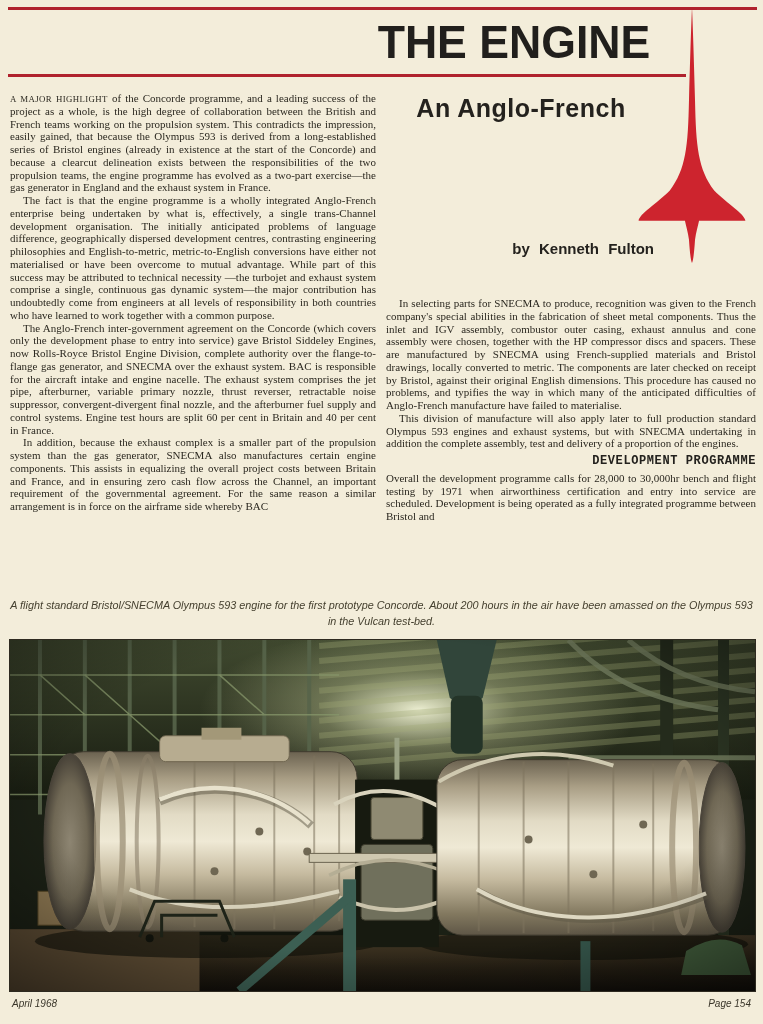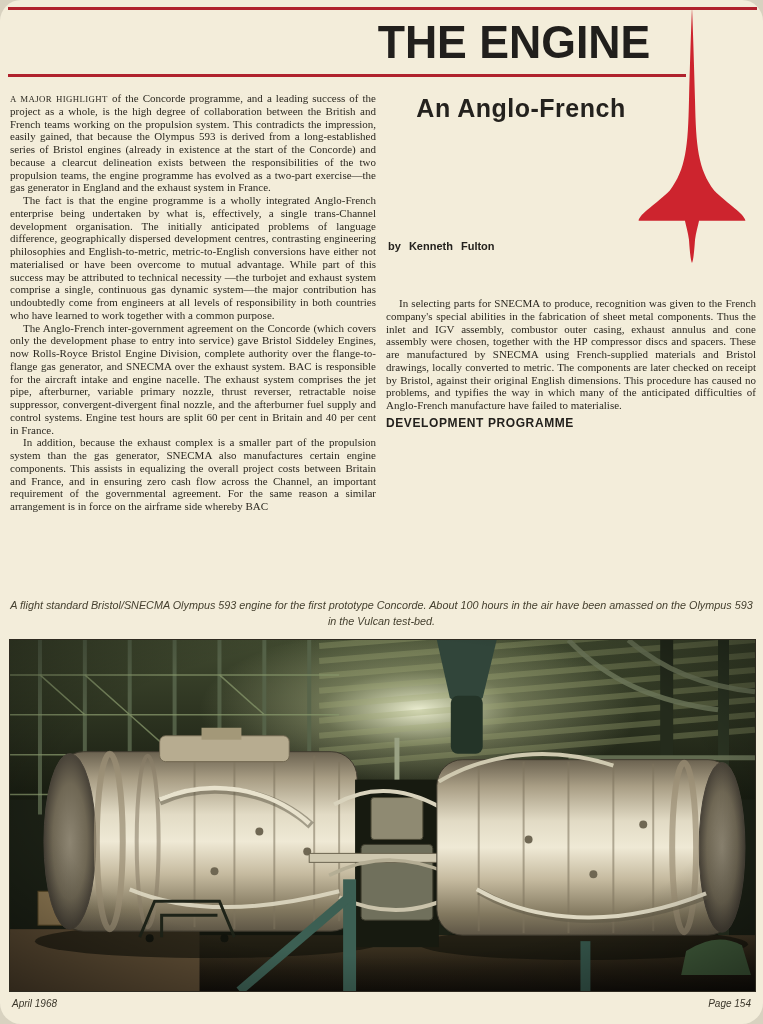--- a/index.html
+++ b/index.html
@@ -1,56 +1,55 @@
 <!DOCTYPE html>
 <html><head>
 <meta charset="utf-8">
 <style>
   html,body{margin:0;padding:0;background:#d8d2c0;}
   .page{
     position:relative; width:763px; height:1024px;
     background:#f3edda; overflow:hidden;
     font-family:"Liberation Serif", serif;
     color:#2b2820;
-    border-radius:21px;
   }
   .rule{position:absolute; background:#b0222d;}
   .rule-top{left:8px; right:6px; top:7px; height:3px;}
   .rule-under-title{left:8px; top:74px; width:678px; height:3px;}
   .masthead{
     position:absolute; top:15px; left:368px; width:292px;
     font-family:"Liberation Sans", sans-serif;
     font-weight:bold; font-size:46px; letter-spacing:0px;
     color:#211f1c; text-align:center; white-space:nowrap;
     transform:scaleX(0.97); transform-origin:center;
   }
   .subtitle{
     position:absolute; top:94px; left:388px; width:266px;
     font-family:"Liberation Sans", sans-serif; font-weight:bold;
     font-size:25px; color:#24221e; text-align:center; letter-spacing:0.5px;
   }
   .subtitle .line1{margin-bottom:16px;}
   .byline{
     position:absolute; top:240px; left:388px; width:266px;
     font-family:"Liberation Sans", sans-serif; font-weight:bold;
-    font-size:11px; color:#24221e; text-align:left; word-spacing:5px;
+    font-size:15px; color:#24221e; text-align:right; word-spacing:5px;
   }
   .concorde{position:absolute; left:630px; top:5px; width:124px; height:262px;}
   .col{
     position:absolute; font-size:11px; line-height:1.16;
     text-align:justify;
   }
   .col-left{left:10px; top:92px; width:366px;}
   .col-right{left:386px; top:297px; width:370px;}
   .col p{margin:0; padding:0;}
   .col p.indent{text-indent:13px;}
   .lead{font-size:8.8px; letter-spacing:0.4px;}
   .sect-head{
-    font-family:Liberation Sans, sans-serif; font-weight:bold;
-    font-size:12px; letter-spacing:0.6px; text-align:left;
+    font-family:Liberation Mono, monospace; font-weight:bold;
+    font-size:12px; letter-spacing:0.6px; text-align:right;
     margin:5px 0 3px 0; color:#23211d;
   }
   .caption{
     position:absolute; left:8px; top:598px; width:747px;
     font-family:"Liberation Sans", sans-serif; font-style:italic;
     font-size:10.8px; line-height:1.45; text-align:center; color:#45402f;
   }
   .photo{
     position:absolute; left:9px; top:639px; width:745px; height:351px;
     border:1px solid #2e2a20; background:#1b2015;
@@ -99,24 +98,26 @@
 
   <div class="col col-left">
     <p class="para"><span class="lead">A MAJOR HIGHLIGHT</span> <span>of the Concorde programme, and a leading success of the project as a whole, is the high degree of collaboration between the British and French teams working on the propulsion system.  This contradicts the impression, easily gained, that because the Olympus 593 is derived from a long-established series of Bristol engines (already in existence at the start of the Concorde) and because a clearcut delineation exists between the responsibilities of the two propulsion teams, the engine programme has evolved as a two-part exercise—the gas generator in England and the exhaust system in France.</span></p>
     <p class="para indent">The fact is that the engine programme is a wholly integrated Anglo-French enterprise being undertaken by what is, effectively, a single trans-Channel development organisation.  The initially anticipated problems of language difference, geographically dispersed development centres, contrasting engineering philosophies and English-to-metric, metric-to-English conversions have either not materialised or have been overcome to mutual advantage.  While part of this success may be attributed to technical necessity —the turbojet and exhaust system comprise a single, continuous gas dynamic system—the major contribution has undoubtedly come from engineers at all levels of responsibility in both countries who have learned to work together with a common purpose.</p>
     <p class="para indent">The Anglo-French inter-government agreement on the Concorde (which covers only the development phase to entry into service) gave Bristol Siddeley Engines, now Rolls-Royce Bristol Engine Division, complete authority over the flange-to-flange gas generator, and SNECMA over the exhaust system.  BAC is responsible for the aircraft intake and engine nacelle.  The exhaust system comprises the jet pipe, afterburner, variable primary nozzle, thrust reverser, retractable noise suppressor, convergent-divergent final nozzle, and the afterburner fuel supply and control systems.  Engine test hours are split 60 per cent in Britain and 40 per cent in France.</p>
     <p class="para indent">In addition, because the exhaust complex is a smaller part of the propulsion system than the gas generator, SNECMA also manufactures certain engine components.  This assists in equalizing the overall project costs between Britain and France, and in ensuring zero cash flow across the Channel, an important requirement of the governmental agreement.  For the same reason a similar arrangement is in force on the airframe side whereby BAC</p>
   </div>
 
   <div class="col col-right">
     <p class="para indent">In selecting parts for SNECMA to produce, recognition was given to the French company's special abilities in the fabrication of sheet metal components.  Thus the inlet and IGV assembly, combustor outer casing, exhaust annulus and cone assembly were chosen, together with the HP compressor discs and spacers.  These are manufactured by SNECMA using French-supplied materials and Bristol drawings, locally converted to metric.  The components are later checked on receipt by Bristol, against their original English dimensions.  This procedure has caused no problems, and typifies the way in which many of the anticipated difficulties of Anglo-French manufacture have failed to materialise.</p>
+    <p class="para indent">This division of manufacture will also apply later to full production standard Olympus 593 engines and exhaust systems, but with SNECMA undertaking in addition the complete assembly, test and delivery of a proportion of the engines.</p>
     <div class="sect-head">DEVELOPMENT PROGRAMME</div>
-  </div>
-
-  <div class="caption">A flight standard Bristol/SNECMA Olympus 593 engine for the first prototype Concorde.  About 100 hours in the air have been amassed on the Olympus 593 in the Vulcan test-bed.</div>
+    <p class="para">Overall the development programme calls for 28,000 to 30,000hr bench and flight testing by 1971 when airworthiness certification and entry into service are scheduled.  Development is being operated as a fully integrated programme between Bristol and</p>
+  </div>
+
+  <div class="caption">A flight standard Bristol/SNECMA Olympus 593 engine for the first prototype Concorde.  About 200 hours in the air have been amassed on the Olympus 593 in the Vulcan test-bed.</div>
 
   <div class="photo">
     <svg width="745" height="351" viewBox="0 0 747 352" aria-hidden="true">
       <defs>
         <linearGradient id="ceil" x1="0" y1="0" x2="0" y2="1">
           <stop offset="0" stop-color="#40492f"></stop>
             <stop offset="1" stop-color="#171b10"></stop>
         </linearGradient>
         <radialGradient id="glow" cx="0.5" cy="0.5" r="0.5">
           <stop offset="0" stop-color="#f5f7da" stop-opacity="0.95"></stop>

